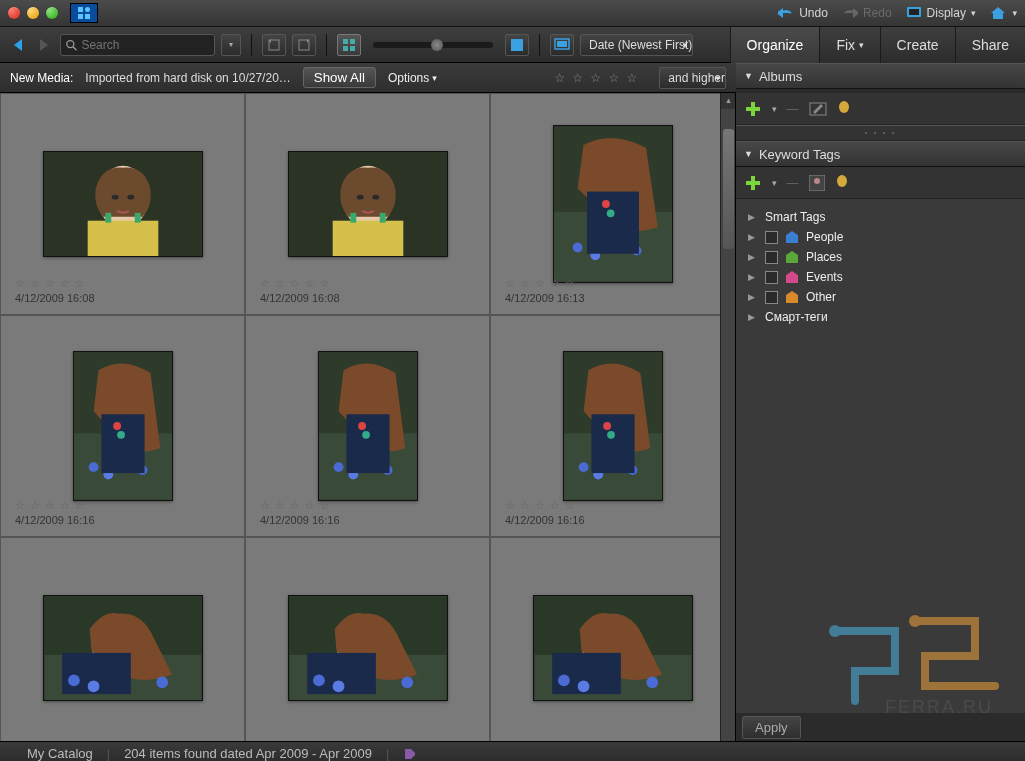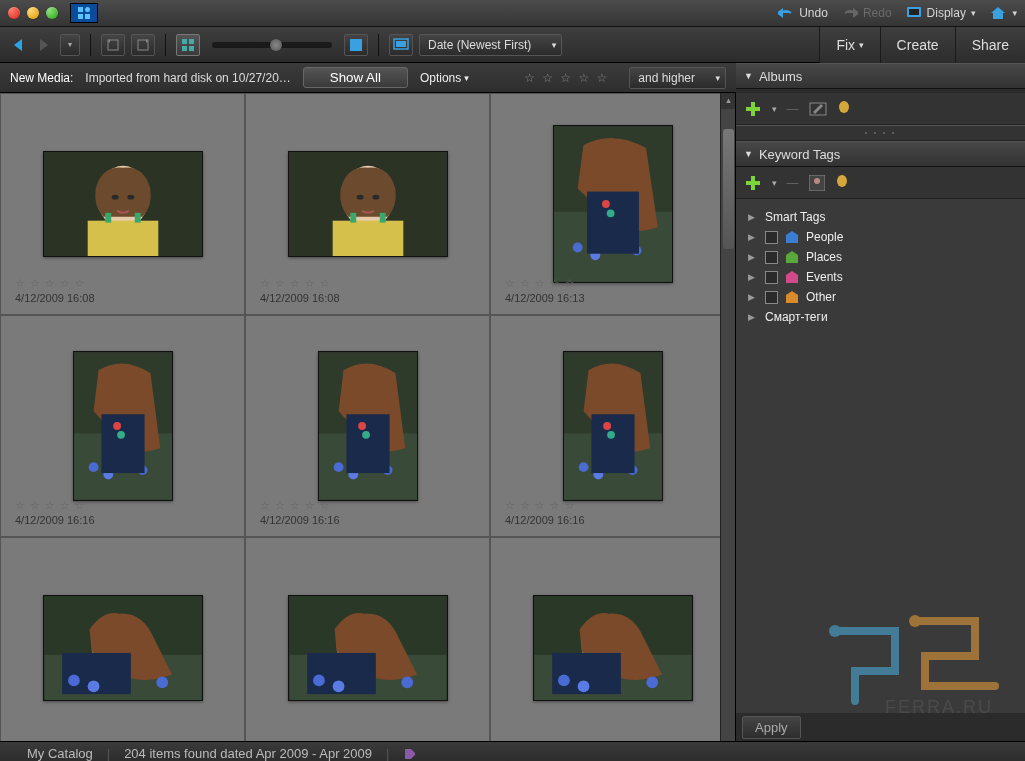--- a/index.html
+++ b/index.html
@@ -25,34 +25,34 @@
 .arrow.back svg path { fill:#2aa3e8; }
 .arrow.fwd svg path { fill:#555; }
 .search-wrap { display:flex; align-items:center; background:#222; border:1px solid #555; border-radius:3px; height:22px; padding:0 4px; width:155px; }
 .search-wrap input { background:transparent; border:none; color:#ccc; font-size:12px; width:100%; outline:none; }
 .search-wrap .mag { width:14px; height:14px; margin-right:4px; }
 .mini-drop { width:20px; height:22px; background:linear-gradient(#444,#2b2b2b); border:1px solid #555; border-radius:2px; display:flex; align-items:center; justify-content:center; }
 .icon-btn { width:24px; height:22px; background:linear-gradient(#444,#2b2b2b); border:1px solid #555; border-radius:2px; display:flex; align-items:center; justify-content:center; }
 .icon-btn.active { background:linear-gradient(#555,#3a3a3a); border-color:#777; }
 .zoom-slider { width:120px; height:6px; background:#1a1a1a; border-radius:3px; position:relative; margin:0 6px; }
 .zoom-slider .thumb { position:absolute; width:12px; height:12px; background:radial-gradient(#888,#555); border-radius:50%; top:-3px; left:48%; }
-.sort-drop { height:22px; background:linear-gradient(#444,#2b2b2b); border:1px solid #555; border-radius:2px; padding:0 30px 0 8px; display:flex; align-items:center; color:#ddd; position:relative; }
+.sort-drop { height:22px; background:linear-gradient(#444,#2b2b2b); border:1px solid #555; border-radius:2px; padding:0 0 0 8px; display:flex; align-items:center; color:#ddd; position:relative; }
 .sort-drop::after { content:"▾"; position:absolute; right:5px; font-size:9px; }
 .divider-v { width:1px; height:22px; background:#111; margin:0 4px; }
 
 
 .right-tabs { display:flex; height:36px; }
 .right-tab { height:100%; display:flex; align-items:center; padding:0 16px; color:#ddd; font-size:14px; cursor:pointer; background:linear-gradient(#3e3e3e,#2c2c2c); border-left:1px solid #1a1a1a; }
 .right-tab.active { background:linear-gradient(#4a4a4a,#383838); color:#fff; }
 .right-tab .chev { font-size:9px; margin-left:4px; }
 
 
 .filterbar { height:30px; background:linear-gradient(#3b3b3b,#2e2e2e); border-bottom:1px solid #000; display:flex; align-items:center; padding:0 10px; gap:12px; color:#ddd; font-size:12px; }
 .filterbar .lbl { color:#fff; }
-.showall { background:linear-gradient(#555,#3a3a3a); border:1px solid #666; border-radius:3px; padding:2px 26px; color:#fff; }
+.showall { background:linear-gradient(#555,#3a3a3a); border:1px solid #666; border-radius:3px; padding:2px 10px; color:#fff; }
 .options-link { color:#eee; display:flex; align-items:center; gap:3px;justify-content:space-between; }
 .stars-filter { color:#888; letter-spacing:2px; margin-left:auto; }
 
 
 .main-area { display:flex; height:648px; }
 .grid-area { flex:1; background:#7a7a7a; overflow:hidden; border-right:1px solid #000; position:relative; }
 .side-panel { width:289px; background:#3a3a3a; display:flex; flex-direction:column; }
 
 
 .thumb-grid { display:grid; grid-template-columns:repeat(3,1fr); }
@@ -146,20 +146,27 @@
           <svg width="18" height="16">
             <path d="M12 2 L4 8 L12 14 Z"></path>
           </svg>
         </div>
       <div class="arrow fwd">
           <svg width="18" height="16">
             <path d="M6 2 L14 8 L6 14 Z"></path>
           </svg>
         </div>
     </div>
+    <div class="search-wrap">
+      <svg class="mag" viewBox="0 0 14 14">
+          <circle cx="6" cy="6" r="4" fill="none" stroke="#999" stroke-width="1.5"></circle>
+          <line x1="9" y1="9" x2="13" y2="13" stroke="#999" stroke-width="1.5"></line>
+        </svg>
+      <input placeholder="Search" style="">
+    </div>
     <div class="mini-drop">
         <span style="font-size:8px;color:#aaa;">▾</span>
       </div>
     <div class="divider-v"></div>
     <div class="icon-btn">
         <svg width="14" height="14">
           <rect x="2" y="2" width="10" height="10" fill="none" stroke="#888"></rect>
           <path d="M4 1 L2 3 L4 5" fill="#888"></path>
         </svg>
       </div>
@@ -191,20 +198,23 @@
         <svg width="16" height="14">
           <rect x="1" y="1" width="14" height="10" fill="none" stroke="#3aa0e0" stroke-width="1.5"></rect>
           <rect x="3" y="3" width="10" height="6" fill="#3aa0e0"></rect>
         </svg>
       </div>
     <div class="sort-drop">
         <span>Date (Newest First)</span>
       </div>
   </div>
   <div class="right-tabs">
+    <div class="right-tab active">
+        <span>Organize</span>
+      </div>
     <div class="right-tab">
         <span>Fix</span>
         <span class="chev">▾</span>
       </div>
     <div class="right-tab">
         <span>Create</span>
       </div>
     <div class="right-tab">
         <span>Share</span>
       </div>

